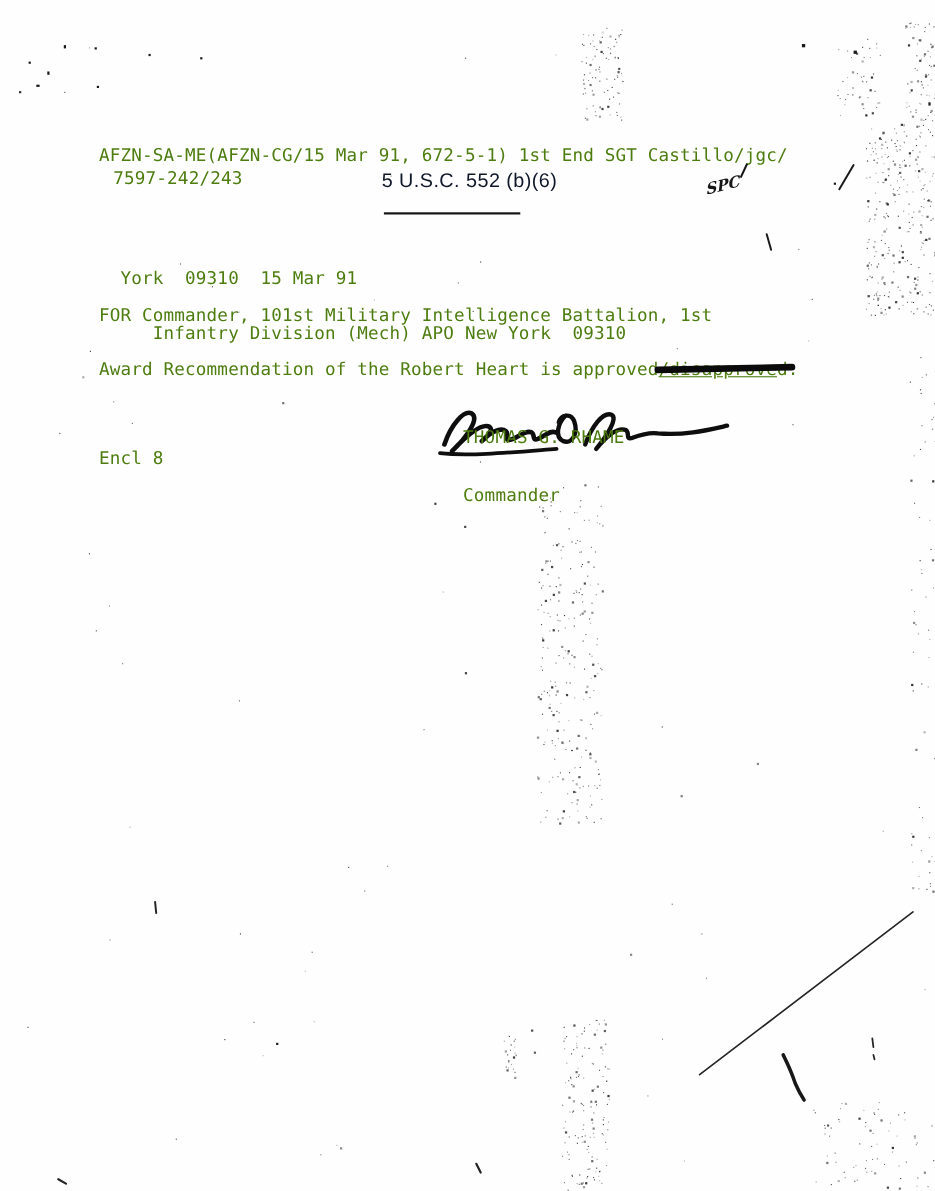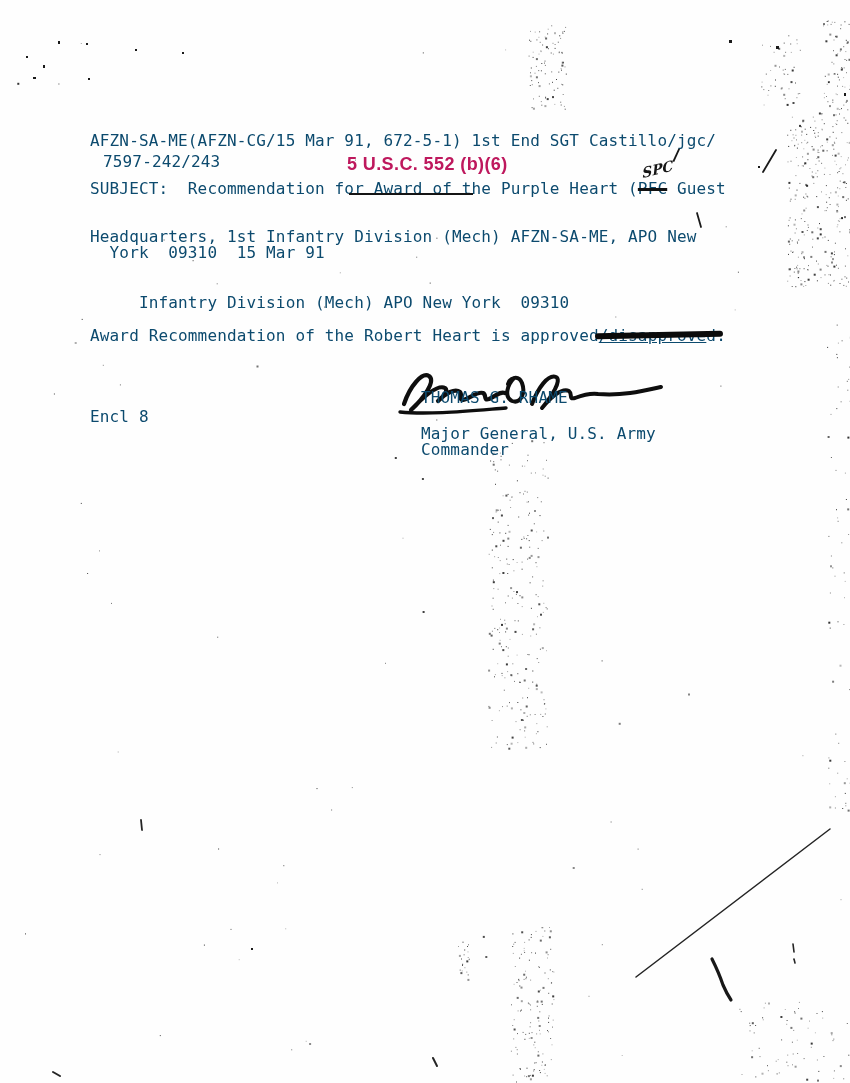--- a/index.html
+++ b/index.html
@@ -4,32 +4,32 @@
 <style>
   html,body{margin:0;padding:0;}
   body{
     width:850px;height:1083px;background:#fefefe;overflow:hidden;position:relative;
     font-family:"DejaVu Sans Mono",monospace;
   }
   .page{position:absolute;inset:0;background:#fefefe;}
   
   .t{
     position:absolute;font-size:16px;line-height:19px;letter-spacing:0.15px;
-    color:#0c4a6e;white-space:pre;font-family:"DejaVu Sans Mono",monospace;
+    color:#4d7c0f;white-space:pre;font-family:"DejaVu Sans Mono",monospace;
   }
   .struck{text-decoration:line-through;text-decoration-thickness:2.5px;text-decoration-color:#111;}
   .marker-strike{position:relative;text-decoration:underline;}
   .marker-strike::after{
     content:"";position:absolute;left:-4px;right:-16px;top:6px;height:6px;
     background:#0b0b0b;border-radius:3px;transform:rotate(-1.2deg);
   }
   .stamp{
     position:absolute;left:347px;top:154px;
-    font-family:"Liberation Sans",sans-serif;font-weight:bold;font-size:18px;
-    letter-spacing:0.4px;color:#be185d;
+    font-family:"Liberation Sans",sans-serif;font-weight:normal;font-size:18px;
+    letter-spacing:0.4px;color:#0f172a;
   }
   .hand{
     position:absolute;left:642px;top:161px;
     font-family:"DejaVu Serif",serif;font-style:italic;font-weight:bold;font-size:14px;
     color:#161616;transform:rotate(-14deg) skewX(-10deg);
   }
   .hand::after{
     content:"";position:absolute;right:-10px;top:-2px;width:13px;height:2px;
     background:#161616;transform:rotate(-58deg);
   }
@@ -44,46 +44,44 @@
 </head>
 <body>
 
 <div class="page">
 
   <div class="t" style="left:90px;top:131px">AFZN-SA-ME(AFZN-CG/15 Mar 91, 672-5-1) 1st End SGT Castillo/jgc/</div>
   <div class="t" style="left:103px;top:152px">7597-242/243</div>
 
   <div class="stamp">5 U.S.C. 552 (b)(6)</div>
 
-  <div class="t" style="left:90px;top:179px"><span>SUBJECT:  Recommendation for Award of the Purple Heart (</span><span class="struck">PFC</span><span> Guest</span></div>
 
   <div class="hand">SPC</div>
 
 
   <div class="underline-artifact"></div>
 
-  <div class="t" style="left:90px;top:227px">Headquarters, 1st Infantry Division (Mech) AFZN-SA-ME, APO New</div>
   <div class="t" style="left:90px;top:243px">  York  09310  15 Mar 91</div>
 
+  <div class="t" style="left:90px;top:277px">FOR Commander, 101st Military Intelligence Battalion, 1st</div>
   <div class="t" style="left:90px;top:293px">     Infantry Division (Mech) APO New York  09310</div>
 
   <div class="t" style="left:90px;top:326px"><span>Award Recommendation of the Robert Heart is approved</span><span class="marker-strike">/disapprove</span><span>d.</span></div>
 
   <svg class="sig-svg" width="268" height="52" viewBox="0 0 268 52">
     <g fill="none" stroke="#0e0e0e" stroke-linecap="round" stroke-linejoin="round">
       <path stroke-width="4.2" d="M6,38 C12,20 24,6 31,10 C38,15 26,32 13,44 C27,29 40,18 47,22 C51,25 44,32 40,35 C48,27 57,22 62,26 C65,29 60,34 65,34 C73,32 79,25 85,27 C89,29 85,35 91,33 C98,30 102,25 107,27"></path>
       <path stroke-width="4" d="M116,12 C109,19 106,31 114,35 C122,38 128,28 124,17 C121,9 112,11 110,18"></path>
       <path stroke-width="4" d="M134,38 C140,22 150,8 158,11 C164,14 154,30 144,42 C154,30 164,22 171,25 C175,28 170,34 177,32 C185,29 193,27 200,28 C225,30 245,25 263,21"></path>
       <path stroke-width="3.4" d="M2,46 C30,49 70,45 108,42"></path>
     </g>
   </svg>
 
   <div class="t" style="left:90px;top:407px">Encl 8</div>
   <div class="t" style="left:421px;top:388px">THOMAS G. RHAME</div>
-  <div class="t" style="left:421px;top:424px">Major General, U.S. Army</div>
   <div class="t" style="left:421px;top:440px">Commander</div>
 
   <svg class="overlay-svg" width="850" height="1083" viewBox="0 0 850 1083">
     <g fill="none" stroke="#242424" stroke-linecap="round">
       <line x1="636" y1="977" x2="830" y2="829" stroke-width="1.5"></line>
       <path d="M712,959 C716,967 720,976 723,985 C726,992 729,997 731,1000" stroke-width="3.2" stroke="#181818"></path>
       <line x1="763" y1="172" x2="776" y2="150" stroke-width="1.8" stroke="#1a1a1a"></line>
       <line x1="697" y1="213" x2="701" y2="227" stroke-width="1.8" stroke="#1a1a1a"></line>
       <line x1="793" y1="944" x2="794" y2="952" stroke-width="1.6"></line>
       <line x1="794" y1="959" x2="795" y2="963" stroke-width="1.6"></line>

